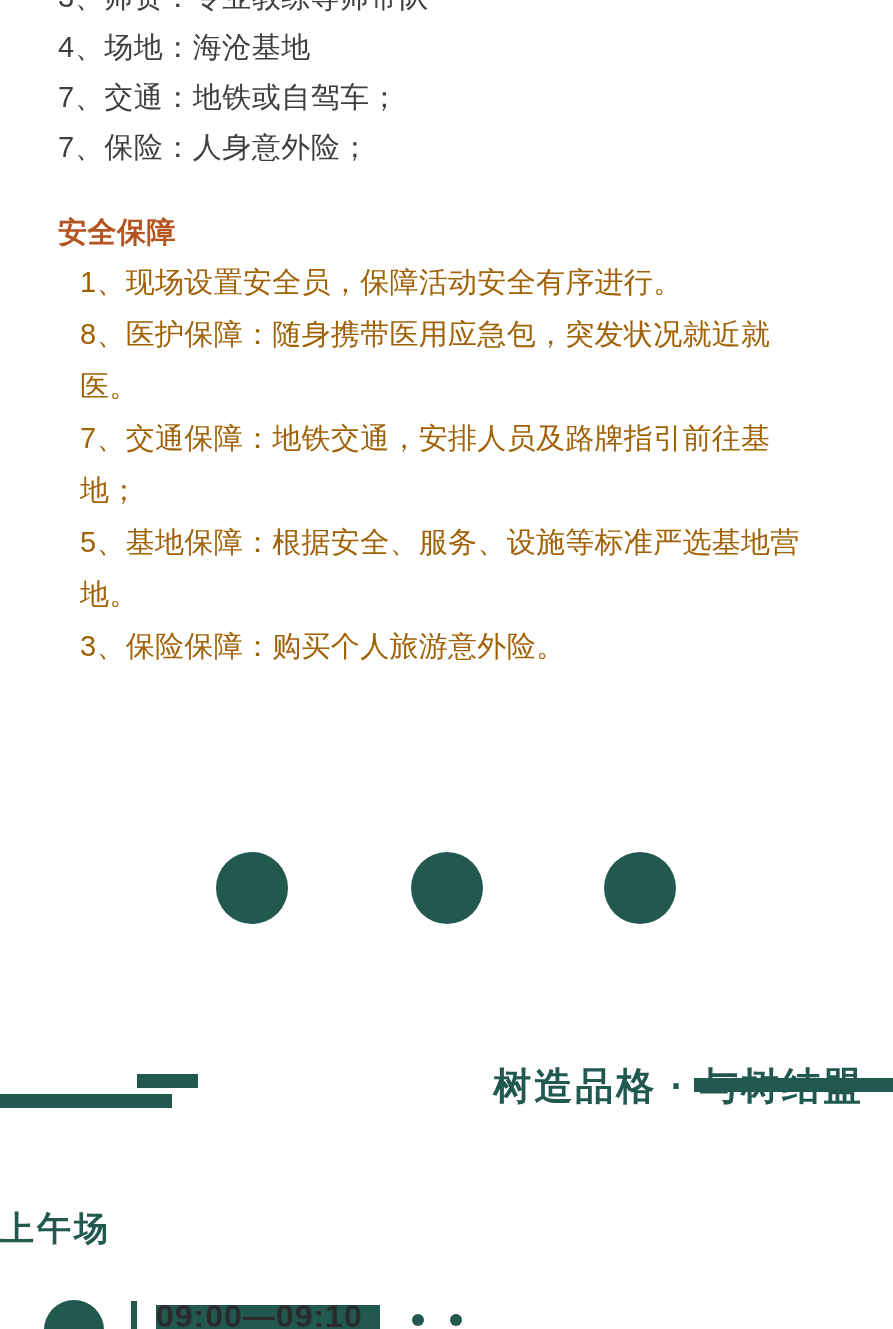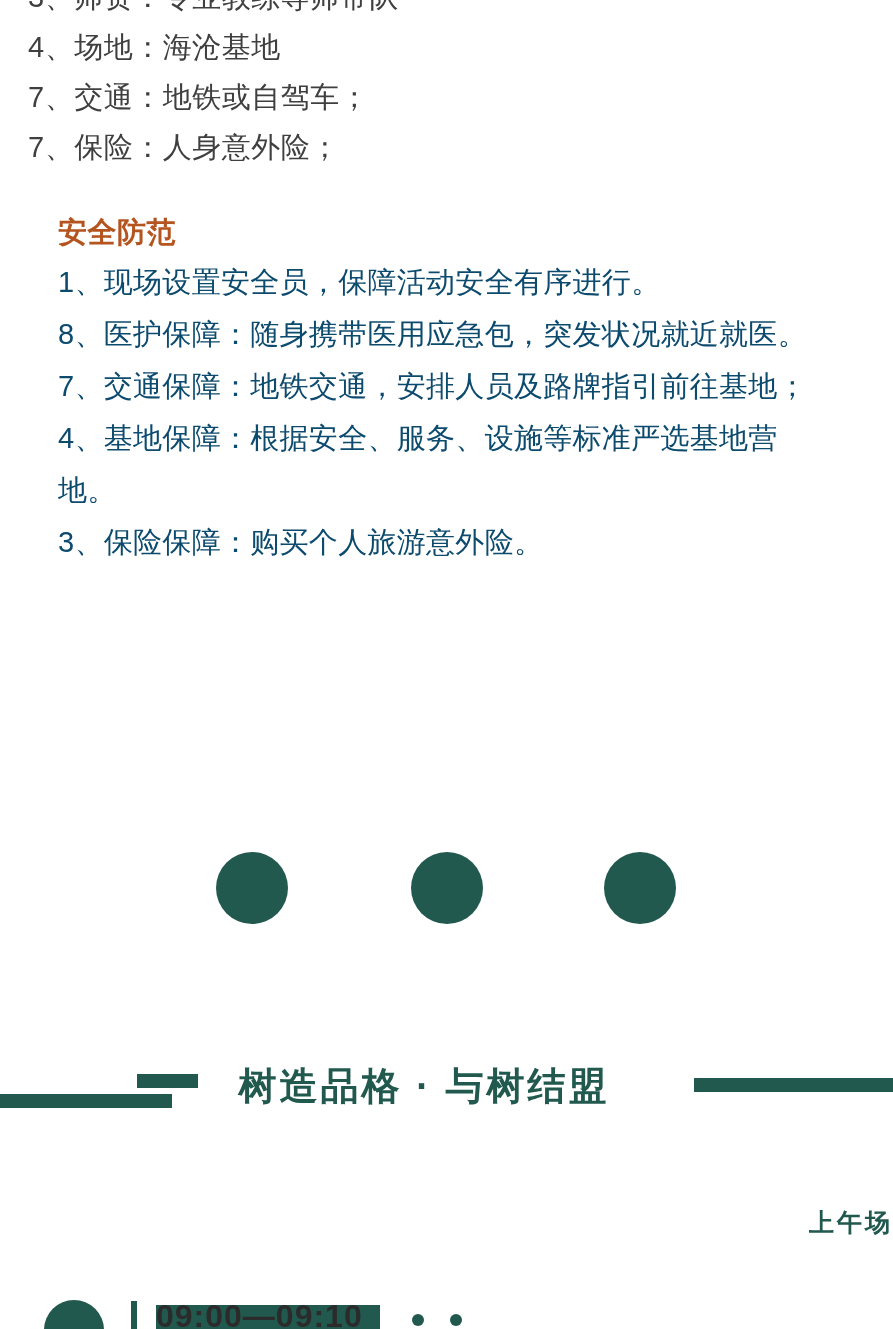--- a/index.html
+++ b/index.html
@@ -25,45 +25,46 @@
   .info-block {
     position: absolute;
     left: 0;
     top: -28px;
     width: 893px;
   }
   .info-line {
     font-size: 29px;
     line-height: 50px;
     color: #3f3f3f;
-    padding-left: 28px;
+    padding-left: 58px;
     letter-spacing: 0.5px;
     white-space: nowrap;
   }
 
   .gap-block {
     height: 36px;
   }
 
   .section-title {
     font-size: 29px;
     line-height: 48px;
     font-weight: bold;
     color: #b4541f;
     padding-left: 58px;
     letter-spacing: 0.5px;
   }
 
   .safety-line {
     font-size: 29px;
     line-height: 52px;
-    color: #0c4a6e;
+    color: #a16207;
     padding-left: 58px;
     padding-right: 68px;
     letter-spacing: 0.3px;
+    margin-left: 22px;
   }
 
   
   .dots-row {
     position: absolute;
     left: 0;
     top: 852px;
     width: 893px;
     height: 72px;
   }
@@ -109,36 +110,37 @@
     top: 26px;
     width: 199px;
     height: 14px;
     background: #21594f;
   }
   .banner-title {
     position: absolute;
     left: 0;
     top: 0;
     width: 848px;
-    text-align: center;
+    text-align: right;
     font-size: 38px;
     font-weight: bold;
     color: #21594f;
     letter-spacing: 3px;
     line-height: 68px;
+    padding-left: 16px;
   }
 
   
   .morning {
     position: absolute;
     left: 0;
     top: 1206px;
     width: 893px;
-    text-align: right;
-    font-size: 25px;
+    text-align: left;
+    font-size: 34px;
     font-weight: bold;
     color: #21594f;
     letter-spacing: 3px;
   }
 
   
   .schedule {
     position: absolute;
     left: 0;
     top: 1296px;
@@ -204,26 +206,26 @@
 <div class="page">
 
   <div class="info-block">
     <div class="info-line">3、师资：专业教练导师带队</div>
     <div class="info-line">4、场地：海沧基地</div>
     <div class="info-line">7、交通：地铁或自驾车；</div>
     <div class="info-line">7、保险：人身意外险；</div>
 
     <div class="gap-block"></div>
 
-    <div class="section-title">安全防范</div>
+    <div class="section-title">安全保障</div>
 
     <div class="safety-line">1、现场设置安全员，保障活动安全有序进行。</div>
     <div class="safety-line">8、医护保障：随身携带医用应急包，突发状况就近就医。</div>
     <div class="safety-line">7、交通保障：地铁交通，安排人员及路牌指引前往基地；</div>
-    <div class="safety-line">4、基地保障：根据安全、服务、设施等标准严选基地营地。</div>
+    <div class="safety-line">5、基地保障：根据安全、服务、设施等标准严选基地营地。</div>
     <div class="safety-line">3、保险保障：购买个人旅游意外险。</div>
   </div>
 
   <div class="dots-row">
     <div class="dot d1"></div>
     <div class="dot d2"></div>
     <div class="dot d3"></div>
   </div>
 
   <div class="banner">

